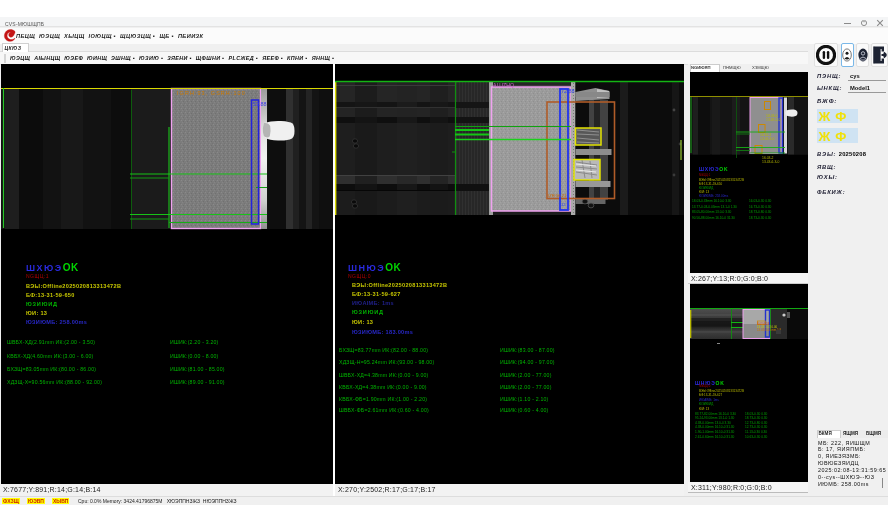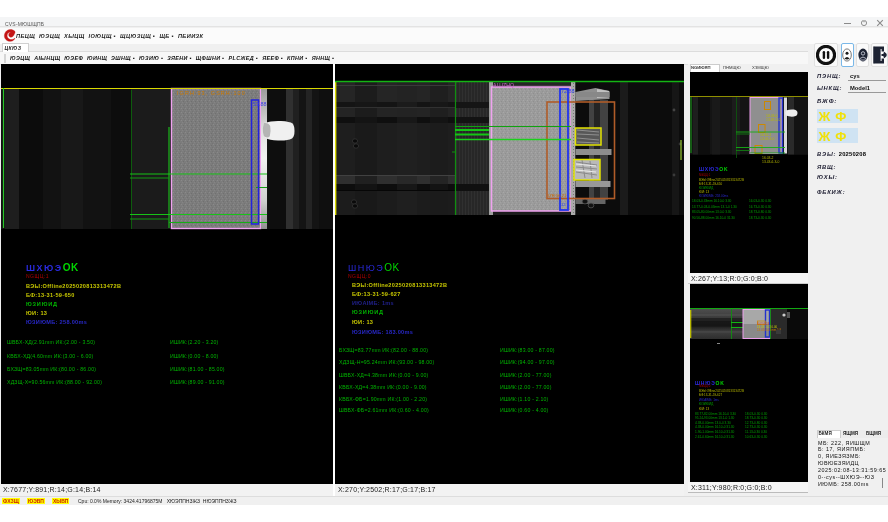--- a/index.html
+++ b/index.html
@@ -180,21 +180,21 @@
  <line x1="120" y1="66" x2="154" y2="66" stroke="#14c414" stroke-width="2"></line>
  <line x1="120" y1="70.5" x2="154" y2="70.5" stroke="#14c414" stroke-width="2"></line>
  <line x1="120" y1="75.5" x2="236" y2="75.5" stroke="#1ad01a" stroke-width="1.5"></line>
  <line x1="117" y1="88" x2="121" y2="88" stroke="#0f8f0f" stroke-width="1"></line>
  <text x="158" y="22.5" font-size="5.2" fill="#cc66cc" font-family="Liberation Sans">AI UZHQ</text>
  <text x="226" y="29" font-size="5.4" fill="#3344ee" font-family="Liberation Sans">72.88</text>
  <text x="213" y="133" font-size="4.2" fill="#cc6600" font-family="Liberation Sans">IZR:56.21</text>
  <text x="226" y="142" font-size="4.2" fill="#3344ee" font-family="Liberation Sans">12</text>
  <line x1="346" y1="76" x2="346" y2="96" stroke="#9acd32" stroke-width="1.2"></line>
 </svg>
-<div class="a" style="left:348px;top:262px;font-size:9px;font-weight:normal;color:#2a2adf;letter-spacing:1.5px">ШНЮЭ<span style="color:#00d500;letter-spacing:0.5px;font-size:10px">OK</span></div>
+<div class="a" style="left:348px;top:262px;font-size:9px;font-weight:bold;color:#2a2adf;letter-spacing:1.5px">ШНЮЭ<span style="color:#00d500;letter-spacing:0.5px;font-size:10px">OK</span></div>
 <div class="a" style="left:348px;top:273px;font-size:5px;color:#b00000;letter-spacing:0.5px">NGЩЦ:0</div>
 <div class="a" style="left:352px;top:281.5px;font-size:5.6px;color:#c8c800;letter-spacing:0.3px;font-weight:bold">ВЭЫ:Offline2025020813313472B</div>
 <div class="a" style="left:352px;top:290.5px;font-size:5.6px;color:#c8c800;letter-spacing:0.3px;font-weight:bold">БФ:13-31-59-627</div>
 <div class="a" style="left:352px;top:299.5px;font-size:5.6px;color:#20208a;letter-spacing:0.3px;font-weight:bold">ИЮAIМБ: 1ms</div>
 <div class="a" style="left:352px;top:309px;font-size:5.6px;color:#00b400;letter-spacing:0.8px;font-weight:bold">ЮЗИЮИД</div>
 <div class="a" style="left:352px;top:319px;font-size:5.6px;color:#c8c800;letter-spacing:0.3px;font-weight:bold">ЮИ: 13</div>
 <div class="a" style="left:352px;top:328.5px;font-size:5.6px;color:#2828c8;letter-spacing:0.3px;font-weight:bold">ЮЗИЮМБ: 183.00ms</div>
 <div class="a" style="left:339px;top:346.5px;font-size:5.2px;color:#00b400;letter-spacing:0.2px;white-space:nowrap">БХЗЩ=83.77mm ИК:(82.00 - 88.00)</div>
 <div class="a" style="left:500px;top:346.5px;font-size:5.2px;color:#00b400;letter-spacing:0.2px;white-space:nowrap">ИШИК:(83.00 - 87.00)</div>
 <div class="a" style="left:339px;top:359px;font-size:5.2px;color:#00b400;letter-spacing:0.2px;white-space:nowrap">ХДЗЩ-Н=95.24mm ИК:(93.00 - 98.00)</div>

